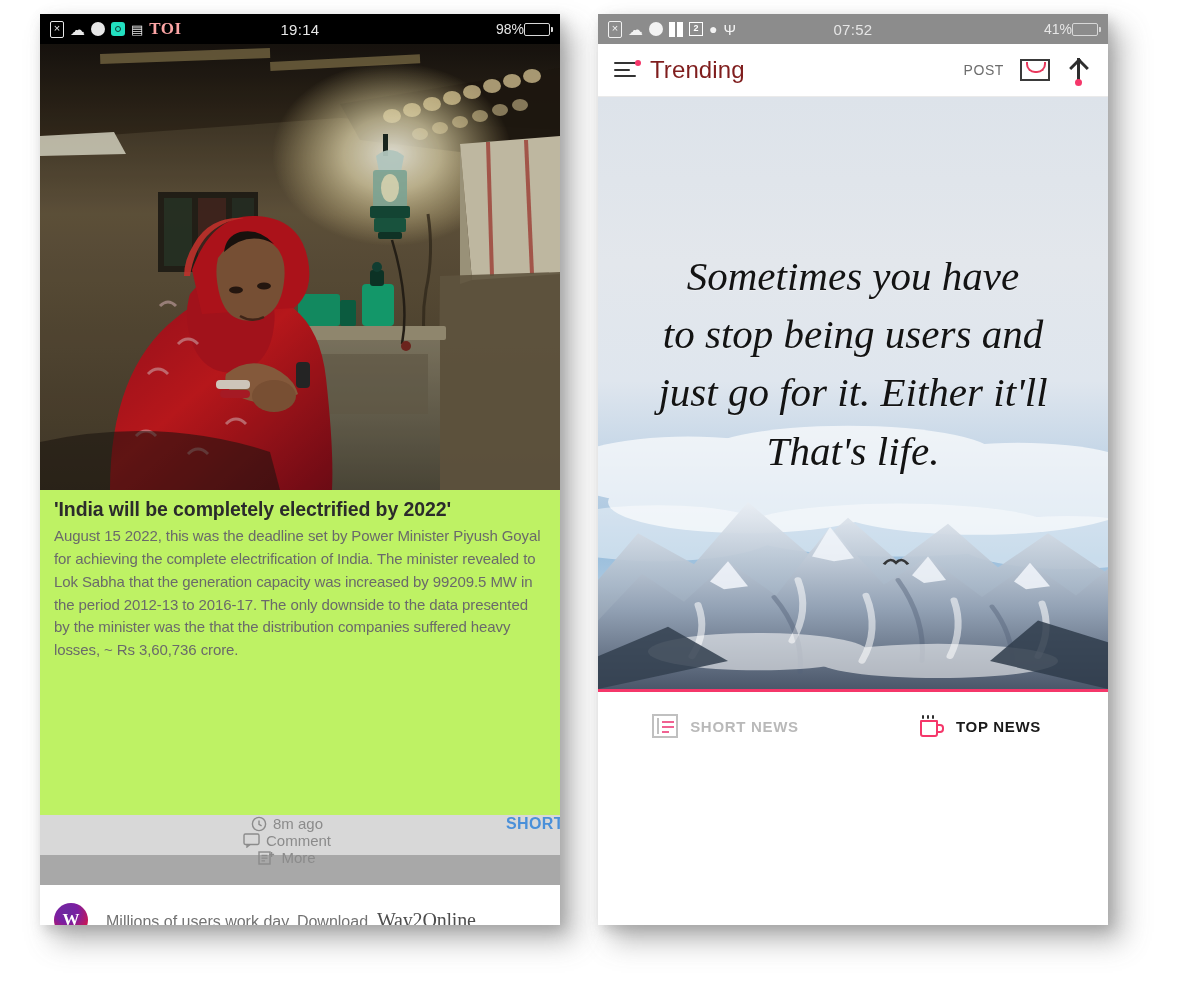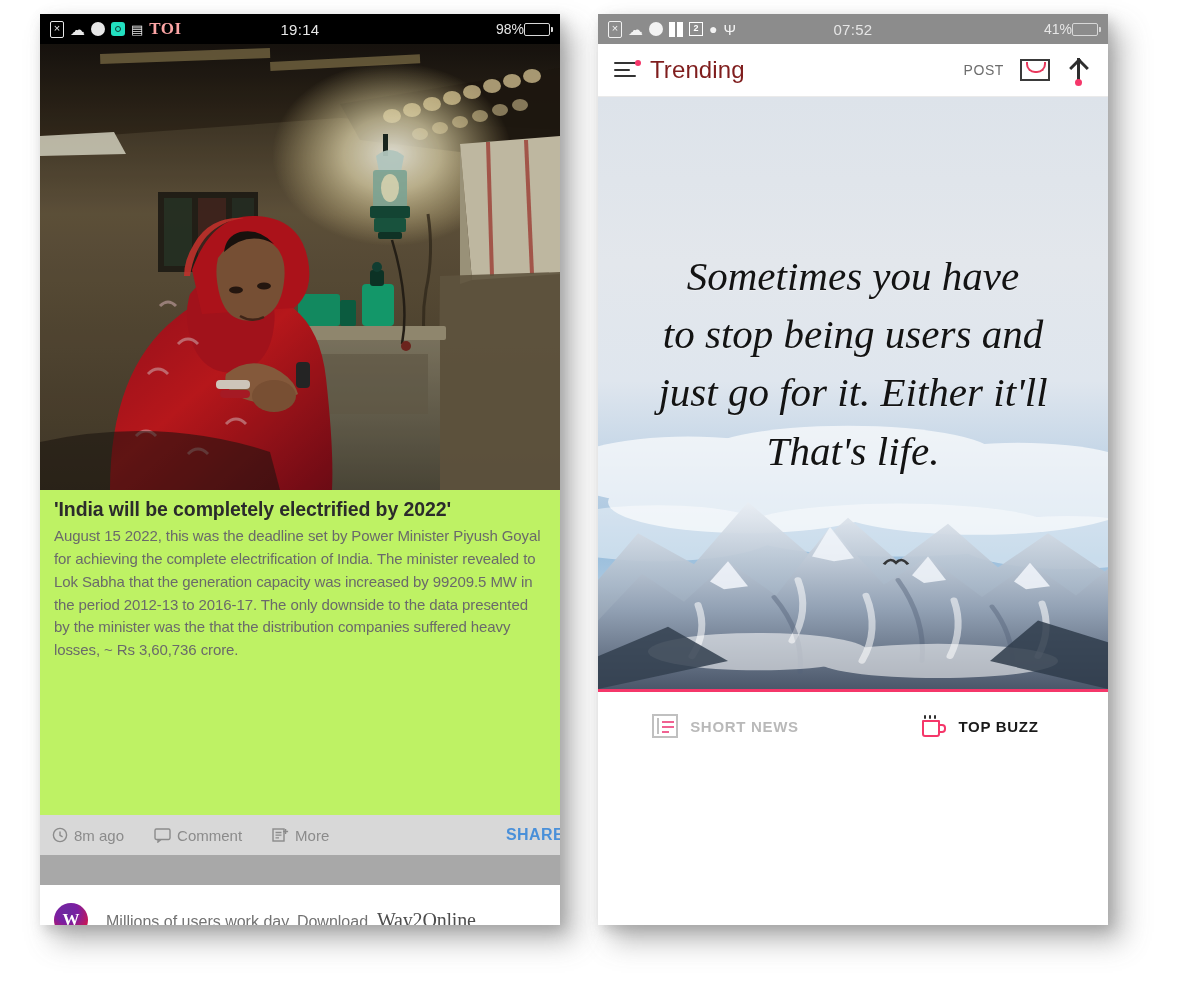--- a/index.html
+++ b/index.html
@@ -125,20 +125,21 @@
   .action-bar {
     height: 40px;
     background: #d8d8d8;
     display: flex;
     align-items: center;
     padding: 0 8px 0 12px;
     gap: 0;
     font-size: 15px;
     color: #8b8b8b;
     position: relative;
+    flex-direction: column;
   }
   .action-item {
     display: flex;
     align-items: center;
     gap: 6px;
     margin-right: 30px;
   }
   .share-lbl {
     position: absolute;
     right: -4px;
@@ -609,21 +610,21 @@
       <span>Comment</span>
     </div>
     <div class="action-item">
       <svg width="17" height="16" viewBox="0 0 17 16" aria-hidden="true">
         <rect x="1" y="2" width="11" height="12" fill="none" stroke="#8b8b8b" stroke-width="1.4"></rect>
         <path d="M3.5 5.5 H9.5 M3.5 8.2 H9.5 M3.5 10.9 H7" stroke="#8b8b8b" stroke-width="1.3"></path>
         <path d="M13.6 2 V7 M11.1 4.5 H16.1" stroke="#8b8b8b" stroke-width="1.3"></path>
       </svg>
       <span>More</span>
     </div>
-    <span class="share-lbl">SHARE</span>
+    <span class="share-lbl">SHORT</span>
   </div>
 
   <div class="gray-gap"></div>
 
   <div class="ad-banner">
     <div class="ad-logo">W</div>
     <div class="ad-text">
       <span>Millions of users work day. Download</span>
       <span class="ad-brand">Way2Online</span>
     </div>
@@ -765,16 +766,16 @@
       <span class="tab-label">SHORT NEWS</span>
     </div>
     <div class="tab active">
       <span class="buzz-icon">
         <s></s>
           <s></s>
           <s></s>
         <span class="cup"></span>
           <span class="handle"></span>
       </span>
-      <span class="tab-label">TOP BUZZ</span>
+      <span class="tab-label">TOP NEWS</span>
     </div>
   </div>
 </div>
 
 </body></html>

